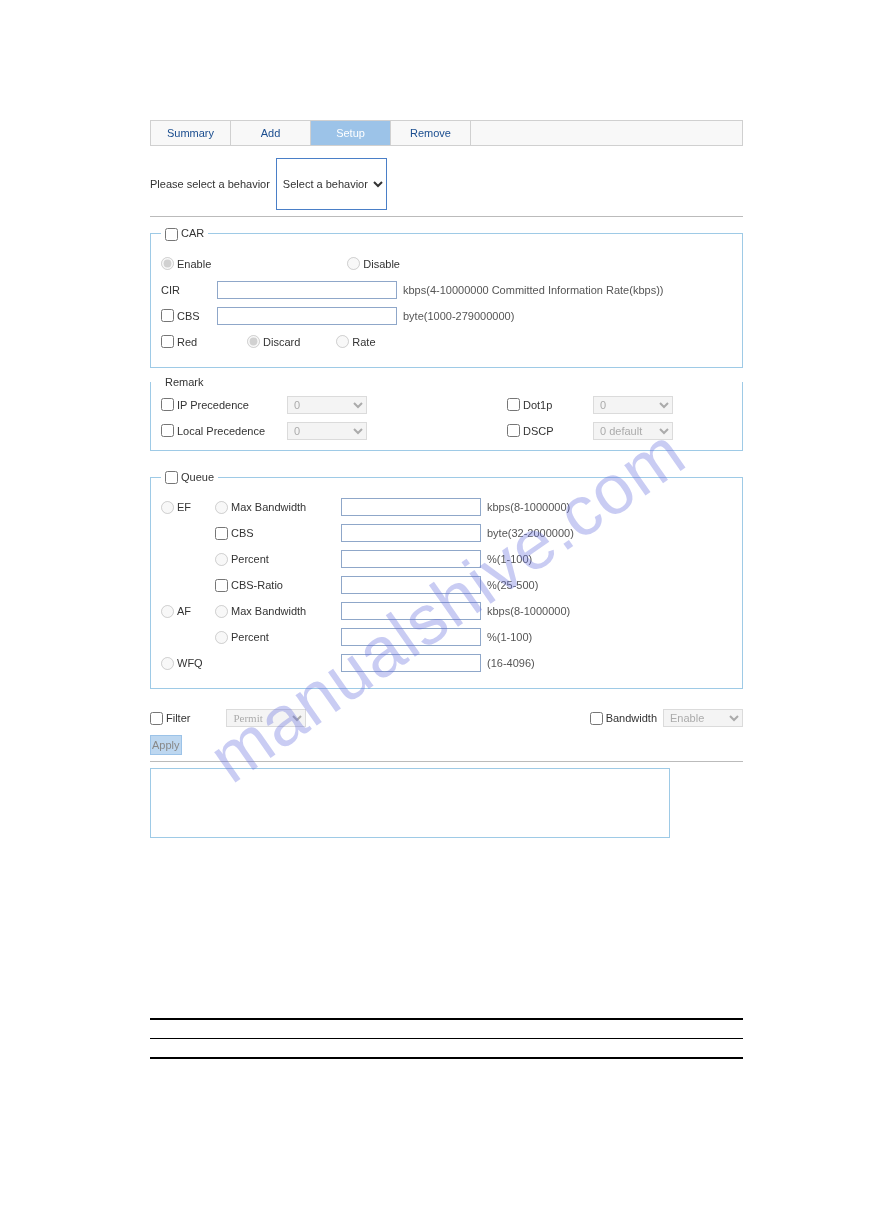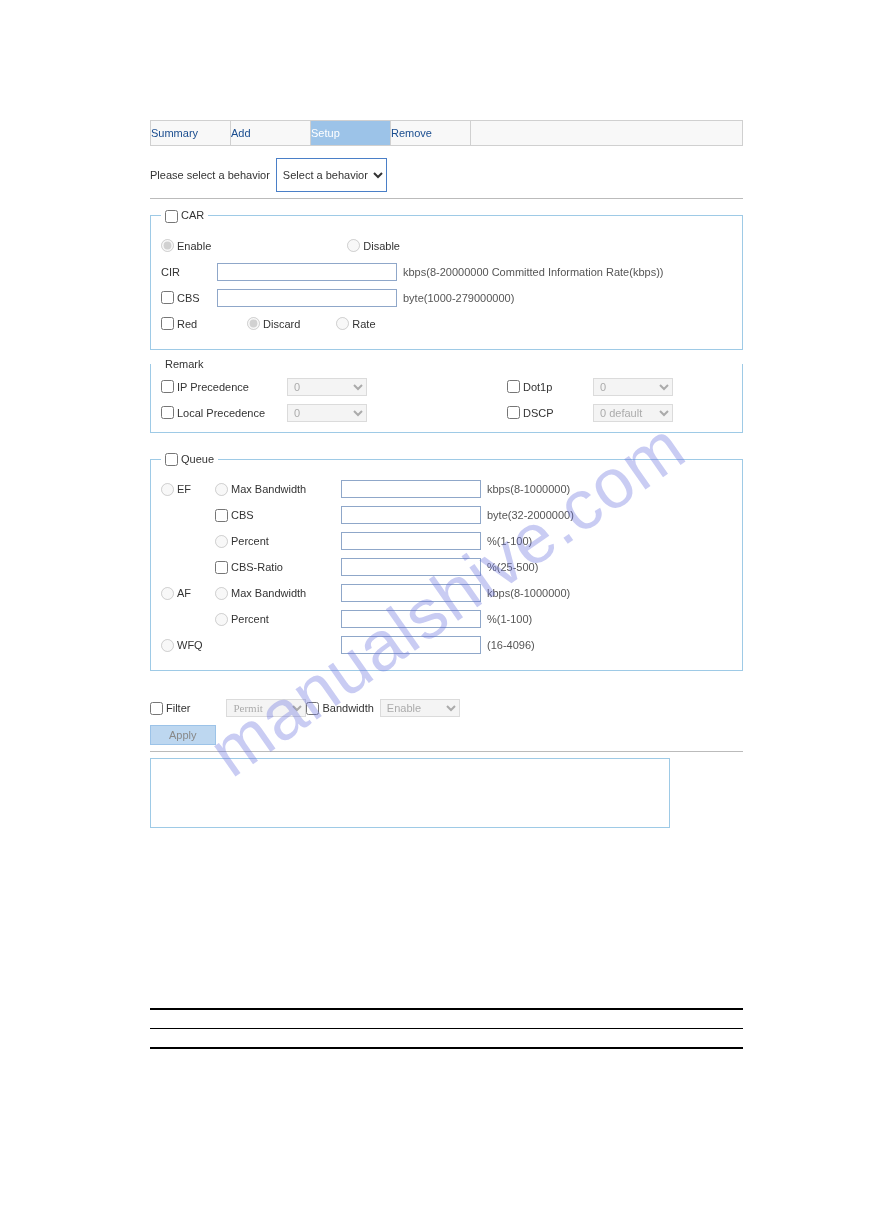--- a/index.html
+++ b/index.html
@@ -1,24 +1,24 @@
 <!DOCTYPE html>
 <html><head>
 <meta charset="utf-8">
 <style>
   * { box-sizing: border-box; }
   body { font-family: Arial, sans-serif; font-size: 11px; color: #333; margin: 0; padding: 0; background: #fff; }
   .page { width: 893px; margin: 0 auto; padding: 120px 150px 40px 150px; position: relative; }
   .content { position: relative; z-index: 1; }
   .tabs { display: flex; border: 1px solid #d0d0d0; background: #f8f8f8; }
-  .tab { padding: 6px 0; width: 80px; color: #1a4d8f; border-right: 1px solid #d0d0d0; cursor: pointer; }
+  .tab { padding: 6px 0; width: 80px; text-align: center; color: #1a4d8f; border-right: 1px solid #d0d0d0; cursor: pointer; }
   .tab.active { background: #9cc3e8; color: #fff; }
   .tab.last-filler { flex: 1; border-right: none; cursor: default; }
   .selector-row { margin: 12px 0 6px 0; display: flex; align-items: center; gap: 6px; }
-  .selector-row select { border: 1px solid #4a7fc7; background: #fff; font-size: 11px; padding: 9px 2px; color: #333; }
+  .selector-row select { border: 1px solid #4a7fc7; background: #fff; font-size: 11px; padding: 18px 2px; color: #333; }
   select { -webkit-appearance: menulist; appearance: menulist; }
   hr.gray { border: none; border-top: 1px solid #bbb; margin: 6px 0 10px 0; }
   fieldset { border: 1px solid #9ecae6; padding: 8px 10px 10px 10px; margin: 8px 0 2px 0; }
   fieldset.remark { border-top: none; }
   legend { padding: 0 4px; color: #333; }
   legend .chk { vertical-align: middle; margin-right: 3px; }
   .row { display: flex; align-items: center; margin: 4px 0; gap: 6px; min-height: 22px; }
   .row .col-left { display: flex; align-items: center; gap: 16px; flex: 1; }
   .radio-lbl, .chk-lbl { display: inline-flex; align-items: center; gap: 3px; color: #333; }
   input[type="checkbox"], input[type="radio"] { margin: 0; }
@@ -27,23 +27,23 @@
   .label-cell-w { width: 120px; }
   .txt-180 { width: 180px; }
   .txt-140 { width: 140px; }
   .gray-txt { color: #555; }
   .remark-grid { display: flex; gap: 40px; align-items: center; }
   .remark-col { display: flex; flex-direction: column; gap: 8px; }
   .remark-row { display: flex; align-items: center; gap: 6px; }
   select.dim { color: #888; background: #f0f0f0; width: 80px; font-size: 11px; border:1px solid #ccc; padding:1px 2px;}
   .queue-main-col { width: 48px; }
   .queue-sub-col { width: 120px; }
-  .bottom-row { display: flex; align-items: center; margin-top: 28px; }
+  .bottom-row { display: flex; align-items: center; justify-content: space-between; margin-top: 20px; }
   .bottom-left, .bottom-right { display: flex; align-items: center; gap: 6px; }
-  .apply-btn { margin-top: 8px; background: #bdd7f0; border: 1px solid #9cc3e8; padding: 3px 18px; color: #888; cursor: pointer; font-size:11px;}
+  .apply-btn { margin-top: 8px; background: #bdd7f0; border: 1px solid #9cc3e8; padding: 3px 1px; color: #888; cursor: pointer; font-size:11px;}
   hr.gray2 { border: none; border-top: 1px solid #bbb; margin: 6px 0; }
   .behavior-detail-label { margin: 6px 0 2px 2px; }
   .behavior-detail-box { border: 1px solid #9ecae6; height: 70px; width: 520px; }
   .watermark { position: absolute; left: 50%; top: 55%; transform: translate(-50%,-50%) rotate(-35deg); font-size: 70px; color: rgba(100,110,220,0.35); font-weight: 400; pointer-events: none; z-index: 2; white-space: nowrap; letter-spacing: 1px; }
   .footer-lines { margin-top: 180px; }
   .thick { border: none; border-top: 2px solid #000; margin: 18px 0 0 0; }
   .thin { border: none; border-top: 1px solid #000; margin: 18px 0 0 0; }
 </style>
 </head>
 <body>
@@ -83,21 +83,21 @@
             </label>
           <label class="radio-lbl" style="margin-left:120px;">
               <input type="radio" disabled="" style="">
               <span>Disable</span>
             </label>
         </div>
       </div>
       <div class="row">
         <span class="label-cell">CIR</span>
         <input type="text" class="txt-180" style="">
-        <span class="gray-txt">kbps(8-20000000 Committed Information Rate(kbps))</span>
+        <span class="gray-txt">kbps(4-10000000 Committed Information Rate(kbps))</span>
       </div>
       <div class="row">
         <label class="chk-lbl label-cell">
             <input type="checkbox" style="">
             <span>CBS</span>
           </label>
         <input type="text" class="txt-180" style="">
         <span class="gray-txt">byte(1000-279000000)</span>
       </div>
       <div class="row">

